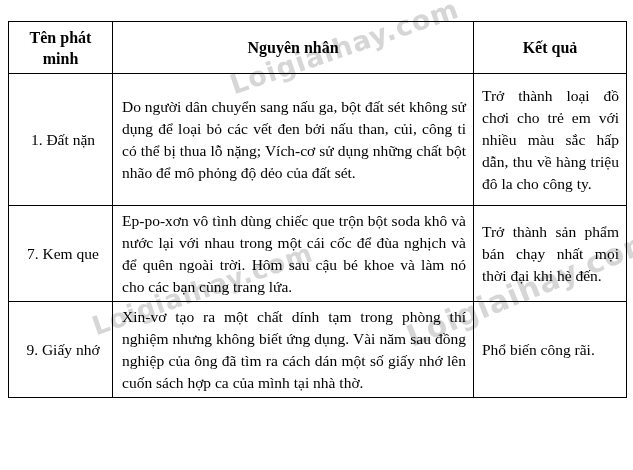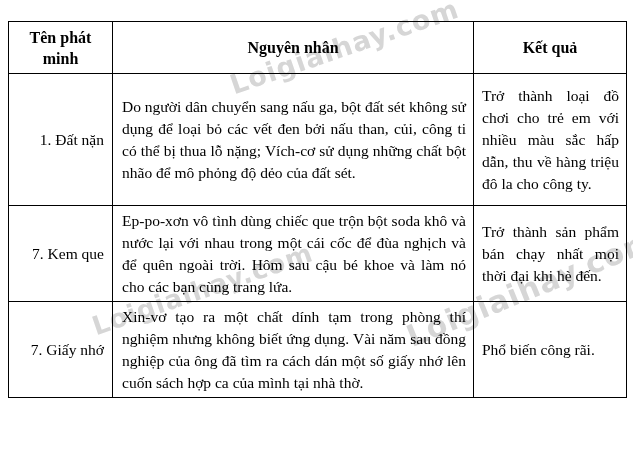--- a/index.html
+++ b/index.html
@@ -54,21 +54,21 @@
     font-weight: 700;
     text-align: center;
     font-size: 16px;
     line-height: 21px;
     padding: 3px 4px;
   }
   .col-name   { width: 104px; }
   .col-cause  { width: 361px; }
   .col-result { width: 153px; }
   td.cell-name {
-    text-align: right;
+    text-align: center;
     padding: 2px 8px 2px 13px;
   }
   td.cell-cause {
     text-align: justify;
     padding: 2px 7px 2px 9px;
   }
   td.cell-result {
     text-align: justify;
     padding: 2px 7px 2px 8px;
   }
@@ -106,20 +106,20 @@
         <td class="cell-name">1. Đất nặn</td>
         <td class="cell-cause">Do người dân chuyển sang nấu ga, bột đất sét không sử dụng để loại bỏ các vết đen bởi nấu than, củi, công ti có thể bị thua lỗ nặng; Vích-cơ sử dụng những chất bột nhão để mô phỏng độ dẻo của đất sét.</td>
         <td class="cell-result">Trở thành loại đồ chơi cho trẻ em với nhiều màu sắc hấp dẫn, thu về hàng triệu đô la cho công ty.</td>
       </tr>
       <tr class="r-1">
         <td class="cell-name">7. Kem que</td>
         <td class="cell-cause">Ep-po-xơn vô tình dùng chiếc que trộn bột soda khô và nước lại với nhau trong một cái cốc để đùa nghịch và để quên ngoài trời. Hôm sau cậu bé khoe và làm nó cho các bạn cùng trang lứa.</td>
         <td class="cell-result">Trở thành sản phẩm bán chạy nhất mọi thời đại khi hè đến.</td>
       </tr>
       <tr class="r-3">
-        <td class="cell-name">7. Giấy nhớ</td>
+        <td class="cell-name">9. Giấy nhớ</td>
         <td class="cell-cause">Xin-vơ tạo ra một chất dính tạm trong phòng thí nghiệm nhưng không biết ứng dụng. Vài năm sau đồng nghiệp của ông đã tìm ra cách dán một số giấy nhớ lên cuốn sách hợp ca của mình tại nhà thờ.</td>
         <td class="cell-result">Phổ biến công rãi.</td>
       </tr>
     </tbody>
   </table>
 
 </div>
 
 </body></html>

